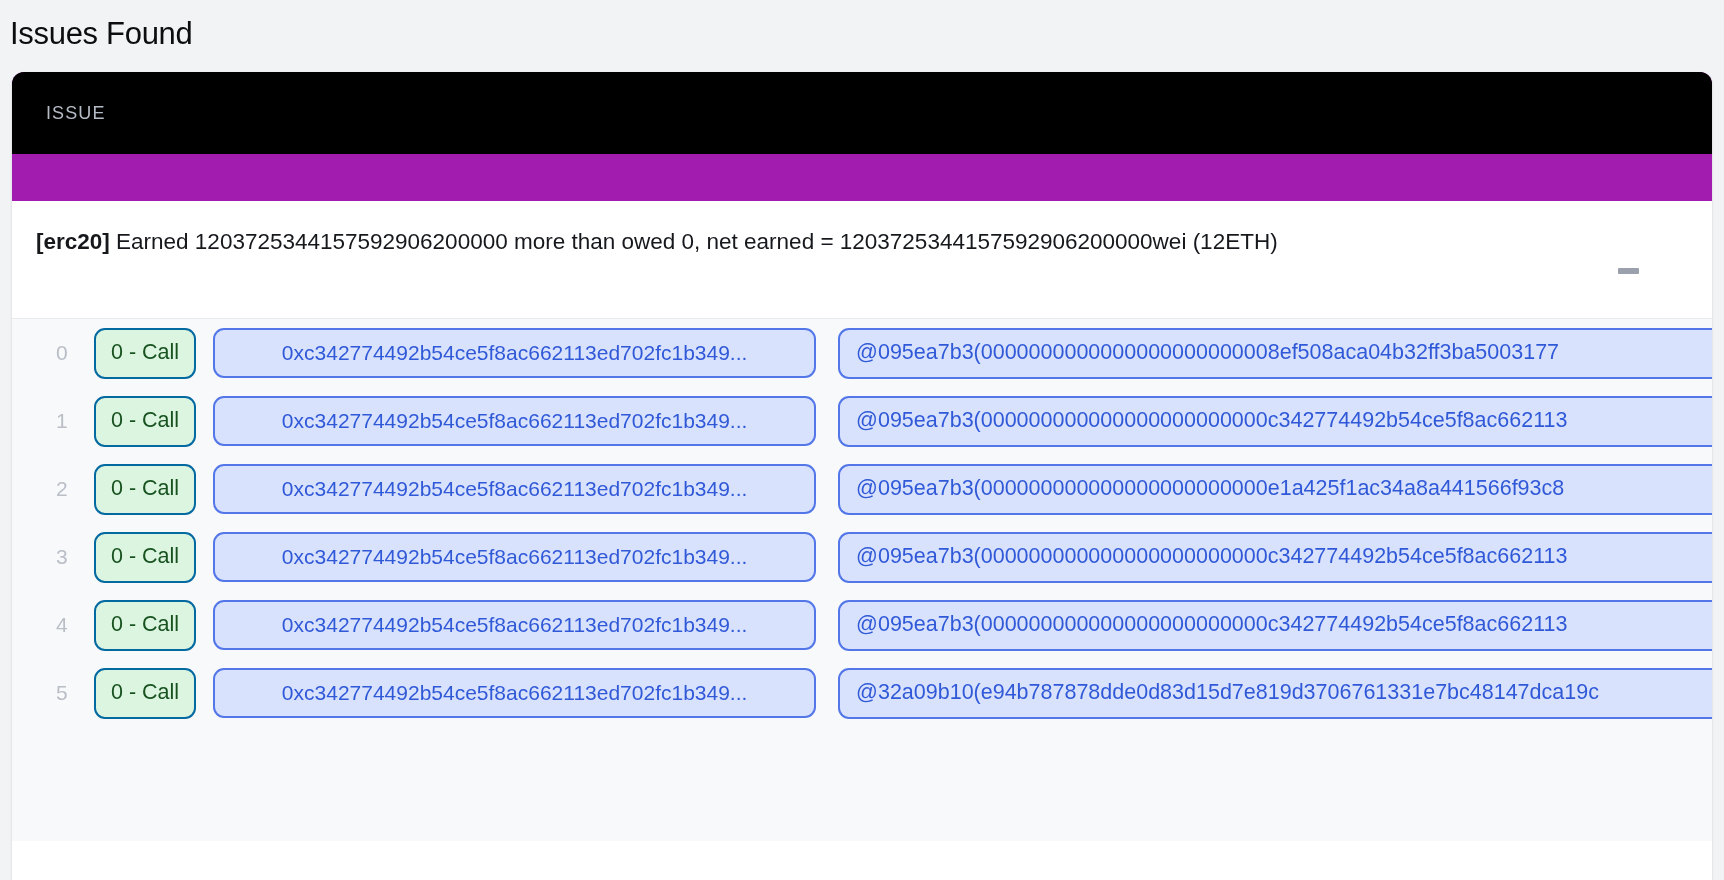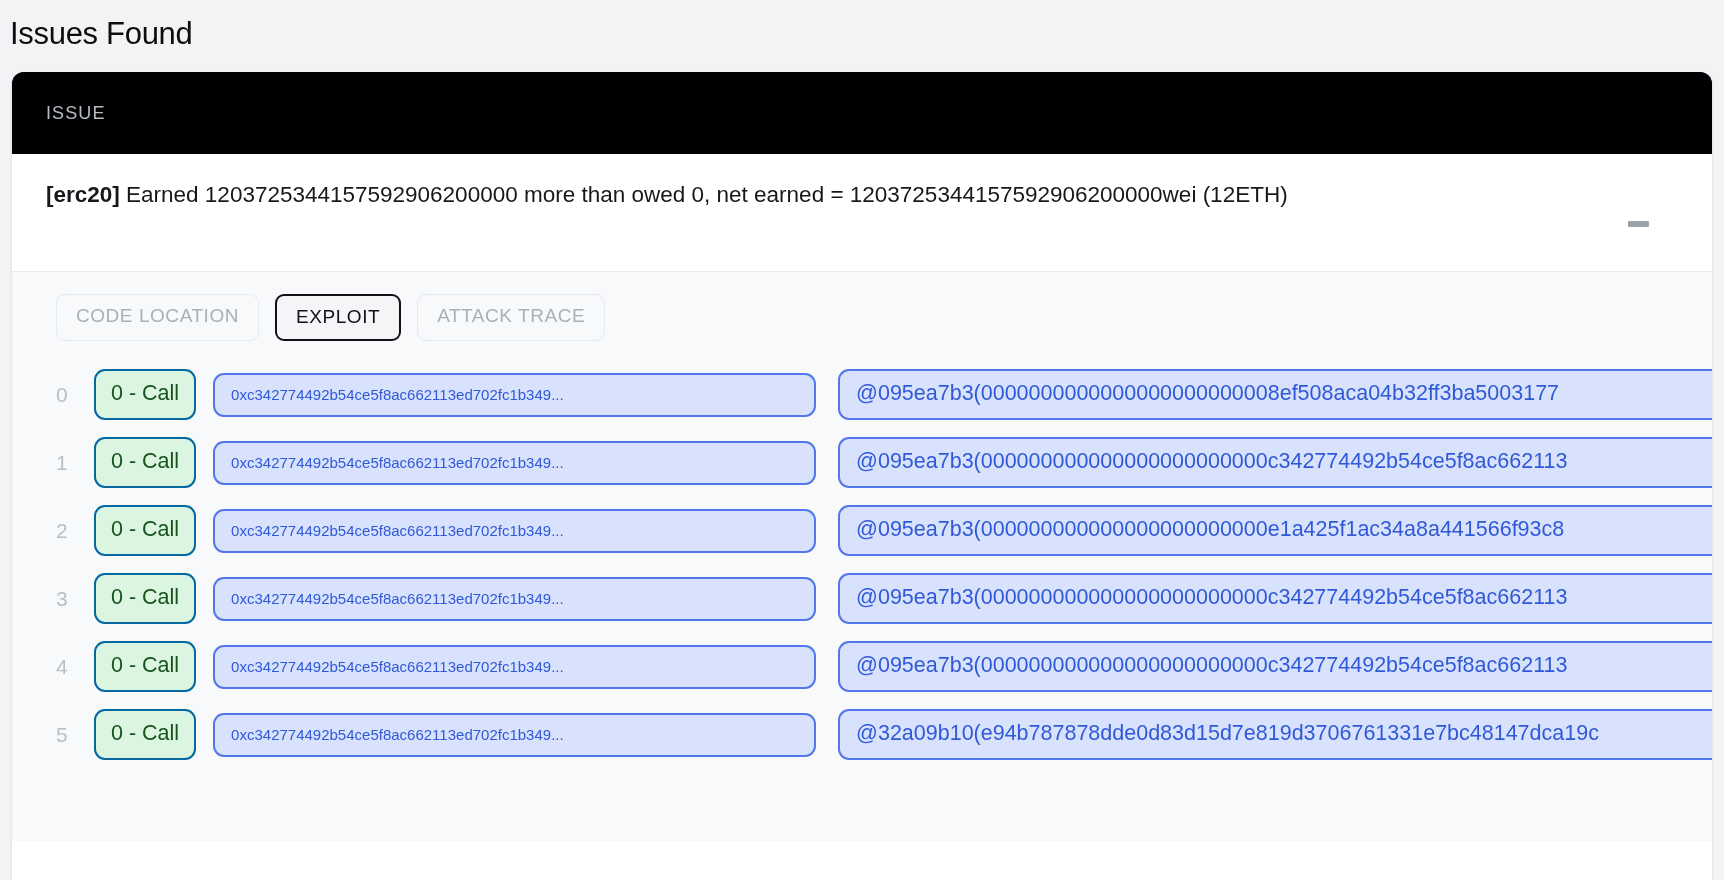--- a/index.html
+++ b/index.html
@@ -49,25 +49,26 @@
     color: #b6bcc6;
     font-size: 18px;
     letter-spacing: 1.1px;
     font-weight: 400;
   }
 
   
   .issue-summary {
     display: flex;
     align-items: flex-start;
-    padding: 25px 34px 26px 34px;
+    padding: 25px 34px 26px 24px;
     background: #ffffff;
     border-bottom: 1px solid #e8eaed;
     flex: 0 0 auto;
     min-height: 118px;
+    margin-top: 47px;
   }
   .issue-text {
     flex: 1 1 auto;
     font-size: 22.5px;
     line-height: 1.43;
     color: #16181c;
     word-break: break-word;
     padding-right: 26px;
     max-width: 1575px;
   }
@@ -154,28 +155,29 @@
     color: #17521f;
     font-size: 21.5px;
     padding: 12px 15px 13px 15px;
     flex: 0 0 auto;
     margin-right: 17px;
   }
   .chip-addr {
     background: #d9e2fd;
     border: 2px solid #5377e8;
     color: #3059d8;
-    font-size: 15px;
+    font-size: 21px;
     padding: 12px 16px 13px 16px;
     width: 603px;
     flex: 0 0 603px;
     overflow: hidden;
     text-overflow: ellipsis;
     display: block;
     margin-right: 22px;
+    text-align: center;
   }
   .chip-data {
     background: #d9e2fd;
     border: 2px solid #5377e8;
     color: #3059d8;
     font-size: 21.5px;
     padding: 12px 16px 13px 16px;
     flex: 1 1 auto;
     display: block;
     overflow: hidden;
@@ -205,67 +207,62 @@
 
   <div class="issue-summary">
     <div class="issue-text">
       <b>[erc20]</b><span> Earned 1203725344157592906200000 more than owed 0, net earned = 1203725344157592906200000wei (12ETH)</span>
     </div>
     <div class="collapse-btn">
       <span class="bar"></span>
     </div>
   </div>
 
-  <div class="tab-strip">
-    <div class="tab">CODE LOCATION</div>
-    <div class="tab active">EXPLOIT</div>
-    <div class="tab">ATTACK TRACE</div>
+
+  <div class="trace-area">
+
+    <div class="trace-row">
+      <span class="row-index">0</span>
+      <span class="chip chip-call">0 - Call</span>
+      <span class="chip chip-addr">0xc342774492b54ce5f8ac662113ed702fc1b349...</span>
+      <span class="chip chip-data">@095ea7b3(0000000000000000000000008ef508aca04b32ff3ba5003177</span>
+    </div>
+
+    <div class="trace-row">
+      <span class="row-index">1</span>
+      <span class="chip chip-call">0 - Call</span>
+      <span class="chip chip-addr">0xc342774492b54ce5f8ac662113ed702fc1b349...</span>
+      <span class="chip chip-data">@095ea7b3(000000000000000000000000c342774492b54ce5f8ac662113</span>
+    </div>
+
+    <div class="trace-row">
+      <span class="row-index">2</span>
+      <span class="chip chip-call">0 - Call</span>
+      <span class="chip chip-addr">0xc342774492b54ce5f8ac662113ed702fc1b349...</span>
+      <span class="chip chip-data">@095ea7b3(000000000000000000000000e1a425f1ac34a8a441566f93c8</span>
+    </div>
+
+    <div class="trace-row">
+      <span class="row-index">3</span>
+      <span class="chip chip-call">0 - Call</span>
+      <span class="chip chip-addr">0xc342774492b54ce5f8ac662113ed702fc1b349...</span>
+      <span class="chip chip-data">@095ea7b3(000000000000000000000000c342774492b54ce5f8ac662113</span>
+    </div>
+
+    <div class="trace-row">
+      <span class="row-index">4</span>
+      <span class="chip chip-call">0 - Call</span>
+      <span class="chip chip-addr">0xc342774492b54ce5f8ac662113ed702fc1b349...</span>
+      <span class="chip chip-data">@095ea7b3(000000000000000000000000c342774492b54ce5f8ac662113</span>
+    </div>
+
+    <div class="trace-row">
+      <span class="row-index">5</span>
+      <span class="chip chip-call">0 - Call</span>
+      <span class="chip chip-addr">0xc342774492b54ce5f8ac662113ed702fc1b349...</span>
+      <span class="chip chip-data">@32a09b10(e94b787878dde0d83d15d7e819d3706761331e7bc48147dca19c</span>
+    </div>
+
   </div>
 
-  <div class="trace-area">
-
-    <div class="trace-row">
-      <span class="row-index">0</span>
-      <span class="chip chip-call">0 - Call</span>
-      <span class="chip chip-addr">0xc342774492b54ce5f8ac662113ed702fc1b349...</span>
-      <span class="chip chip-data">@095ea7b3(0000000000000000000000008ef508aca04b32ff3ba5003177</span>
-    </div>
-
-    <div class="trace-row">
-      <span class="row-index">1</span>
-      <span class="chip chip-call">0 - Call</span>
-      <span class="chip chip-addr">0xc342774492b54ce5f8ac662113ed702fc1b349...</span>
-      <span class="chip chip-data">@095ea7b3(000000000000000000000000c342774492b54ce5f8ac662113</span>
-    </div>
-
-    <div class="trace-row">
-      <span class="row-index">2</span>
-      <span class="chip chip-call">0 - Call</span>
-      <span class="chip chip-addr">0xc342774492b54ce5f8ac662113ed702fc1b349...</span>
-      <span class="chip chip-data">@095ea7b3(000000000000000000000000e1a425f1ac34a8a441566f93c8</span>
-    </div>
-
-    <div class="trace-row">
-      <span class="row-index">3</span>
-      <span class="chip chip-call">0 - Call</span>
-      <span class="chip chip-addr">0xc342774492b54ce5f8ac662113ed702fc1b349...</span>
-      <span class="chip chip-data">@095ea7b3(000000000000000000000000c342774492b54ce5f8ac662113</span>
-    </div>
-
-    <div class="trace-row">
-      <span class="row-index">4</span>
-      <span class="chip chip-call">0 - Call</span>
-      <span class="chip chip-addr">0xc342774492b54ce5f8ac662113ed702fc1b349...</span>
-      <span class="chip chip-data">@095ea7b3(000000000000000000000000c342774492b54ce5f8ac662113</span>
-    </div>
-
-    <div class="trace-row">
-      <span class="row-index">5</span>
-      <span class="chip chip-call">0 - Call</span>
-      <span class="chip chip-addr">0xc342774492b54ce5f8ac662113ed702fc1b349...</span>
-      <span class="chip chip-data">@32a09b10(e94b787878dde0d83d15d7e819d3706761331e7bc48147dca19c</span>
-    </div>
-
-  </div>
-
   <div class="card-footer"></div>
 
 </div>
 
 </body></html>

